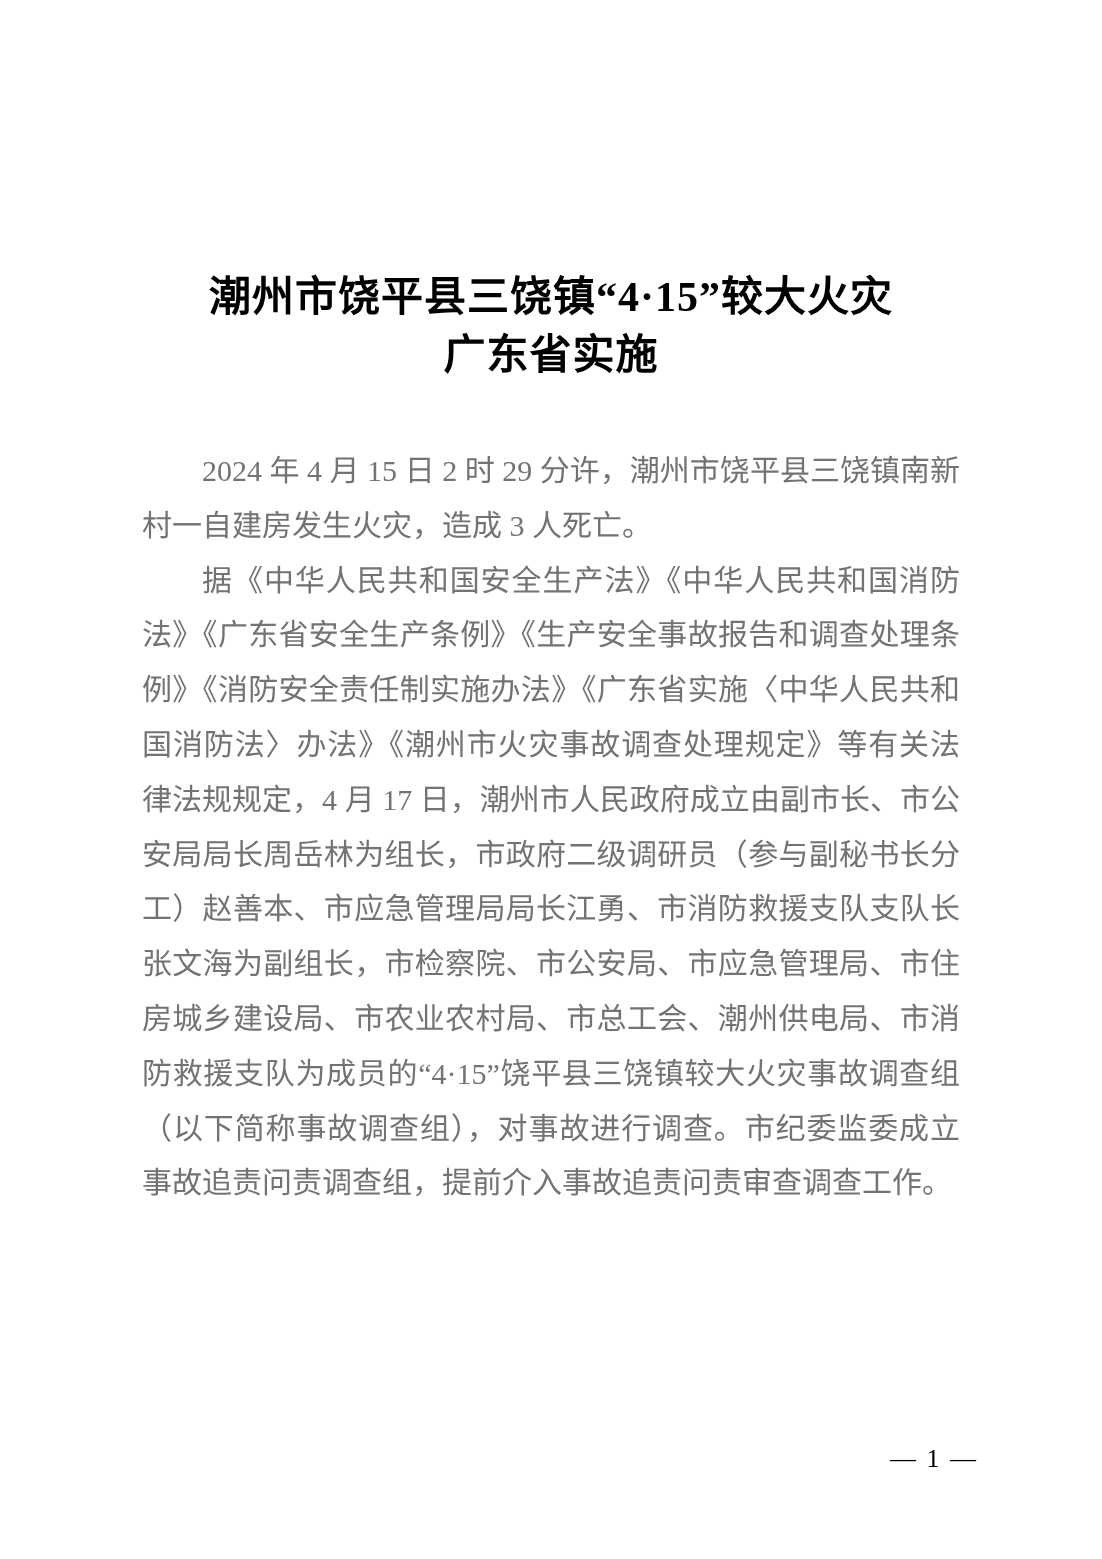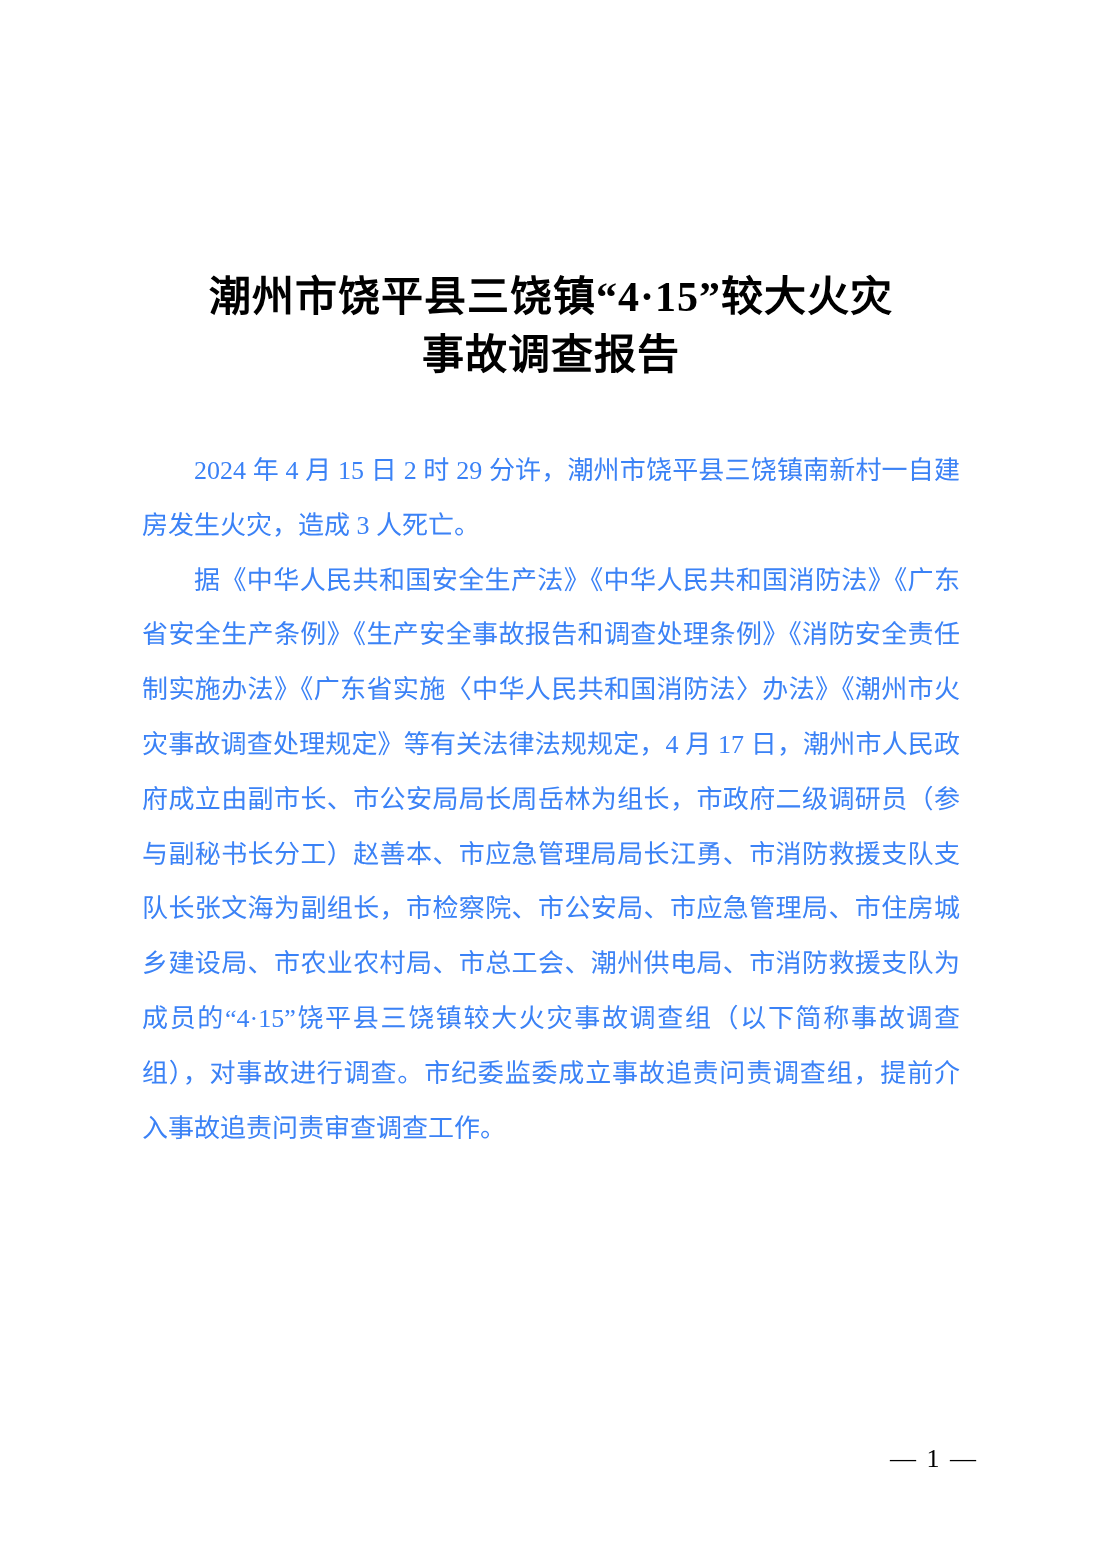--- a/index.html
+++ b/index.html
@@ -25,24 +25,24 @@
     font-size: 42px;
     line-height: 58px;
     letter-spacing: 1px;
     color: #000000;
   }
   .doc-title .title-line {
     white-space: nowrap;
   }
   .doc-body {
     margin: 60px 142px 0 142px;
-    font-size: 26px;
+    font-size: 30px;
     line-height: 54.8px;
     text-align: justify;
-    color: #3b82f6;
+    color: #737373;
   }
   .doc-body p {
     margin: 0;
     padding: 0;
     text-indent: 2em;
   }
   .page-footer {
     position: absolute;
     top: 1444px;
     right: 124px;
@@ -52,21 +52,21 @@
     letter-spacing: 2px;
   }
 </style>
 </head>
 <body>
 
 <div class="page">
 
   <div class="doc-title">
     <div class="title-line">潮州市饶平县三饶镇“4·15”较大火灾</div>
-    <div class="title-line">事故调查报告</div>
+    <div class="title-line">广东省实施</div>
   </div>
 
   <div class="doc-body">
     <p>2024 年 4 月 15 日 2 时 29 分许，潮州市饶平县三饶镇南新村一自建房发生火灾，造成 3 人死亡。</p>
     <p>据《中华人民共和国安全生产法》《中华人民共和国消防法》《广东省安全生产条例》《生产安全事故报告和调查处理条例》《消防安全责任制实施办法》《广东省实施〈中华人民共和国消防法〉办法》《潮州市火灾事故调查处理规定》等有关法律法规规定，4 月 17 日，潮州市人民政府成立由副市长、市公安局局长周岳林为组长，市政府二级调研员（参与副秘书长分工）赵善本、市应急管理局局长江勇、市消防救援支队支队长张文海为副组长，市检察院、市公安局、市应急管理局、市住房城乡建设局、市农业农村局、市总工会、潮州供电局、市消防救援支队为成员的“4·15”饶平县三饶镇较大火灾事故调查组（以下简称事故调查组），对事故进行调查。市纪委监委成立事故追责问责调查组，提前介入事故追责问责审查调查工作。</p>
   </div>
 
   <div class="page-footer">— 1 —</div>
 
 </div>

